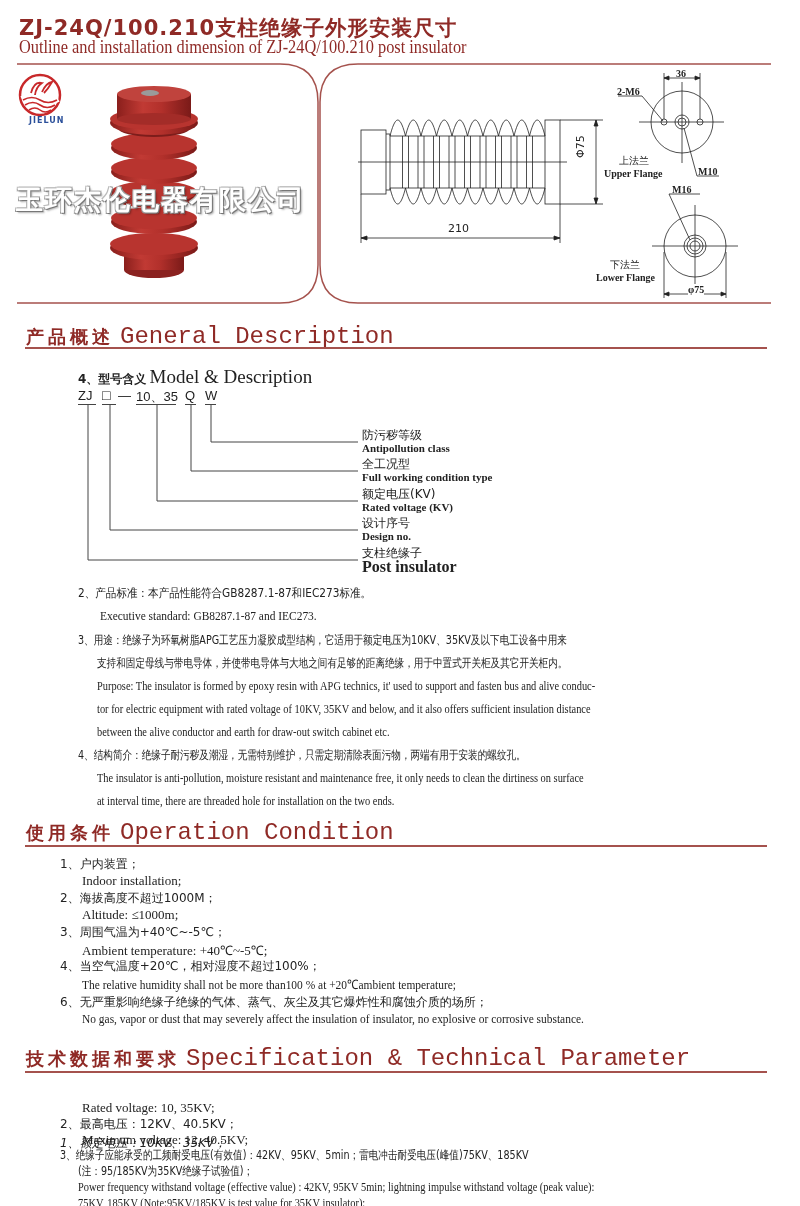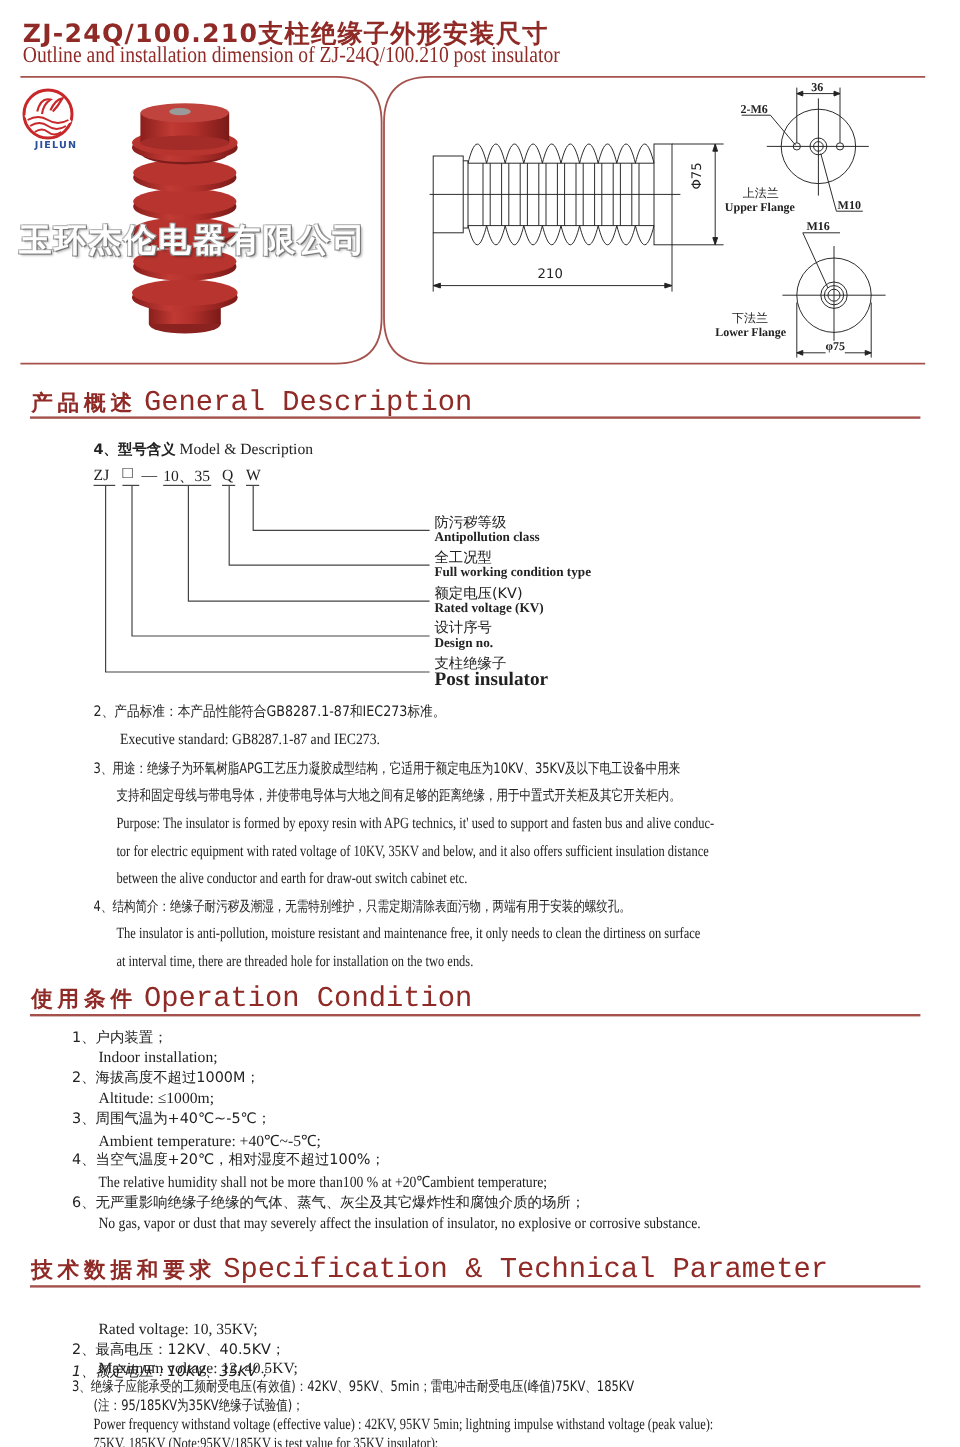--- a/index.html
+++ b/index.html
@@ -21,21 +21,21 @@
   .sec-head { position:absolute; left:26px; white-space:nowrap; }
   .sec-head .cn { font-family:"DejaVu Sans", sans-serif; font-weight:bold; font-size:18px; color:#8f2a26; letter-spacing:4px; }
   .sec-head .en { font-family:Liberation Mono, monospace; font-size:24px; color:#8f2a26; margin-left:6px; }
   .sec-line { position:absolute; left:25px; width:742px; height:2px; background:#a5524d; }
 
   .txt { position:absolute; font-family:"Liberation Serif", serif; font-size:13px; color:#222; white-space:nowrap; }
   .cn13 { font-family:"DejaVu Sans", sans-serif; font-size:12px; }
   .narrow { transform:scaleX(0.88); transform-origin:left top; }
   .narrow2 { transform:scaleX(0.80); transform-origin:left top; }
 
-  .code { position:absolute; font-family:Liberation Serif, serif; font-size:13px; color:#222; white-space:nowrap; }
+  .code { position:absolute; font-family:Liberation Sans, sans-serif; font-size:13px; color:#222; white-space:nowrap; }
   .code-ul { position:absolute; height:1px; background:#444; }
 </style>
 </head>
 <body>
 
 <div class="title-cn">ZJ-24Q/100.210支柱绝缘子外形安装尺寸</div>
 <div class="title-en">Outline and installation dimension of  ZJ-24Q/100.210 post insulator</div>
 
 <svg class="frame" viewBox="0 0 800 320" width="800" height="320">
 
@@ -163,21 +163,21 @@
 <div class="lbl" style="left:596px;top:272px;font-weight:bold;">Lower Flange</div>
 <div class="lbl" style="left:688px;top:284px;font-weight:bold;background:#fff;">φ75</div>
 
 <div class="sec-head" style="top:323px;">
   <span class="cn">产品概述</span><span class="en">General Description</span>
 </div>
 <div class="sec-line" style="top:347px;"></div>
 
 <div class="txt" style="left:78px;top:366px;">
   <span class="cn13" style="font-weight:bold;">4、型号含义</span>
-  <span style="font-size:13px;">Model &amp; Description</span>
+  <span style="font-size:19px;">Model &amp; Description</span>
 </div>
 
 <div class="code" style="left:78px;top:388px;">ZJ</div>
 <div class="code-ul" style="left:78px;top:404px;width:18px;"></div>
 <div class="code" style="left:102px;top:387px;font-size:14px;">□</div>
 <div class="code-ul" style="left:102px;top:404px;width:14px;"></div>
 <div class="code" style="left:118px;top:388px;">—</div>
 <div class="code" style="left:136px;top:388px;">10、35</div>
 <div class="code-ul" style="left:136px;top:404px;width:40px;"></div>
 <div class="code" style="left:185px;top:388px;">Q</div>

